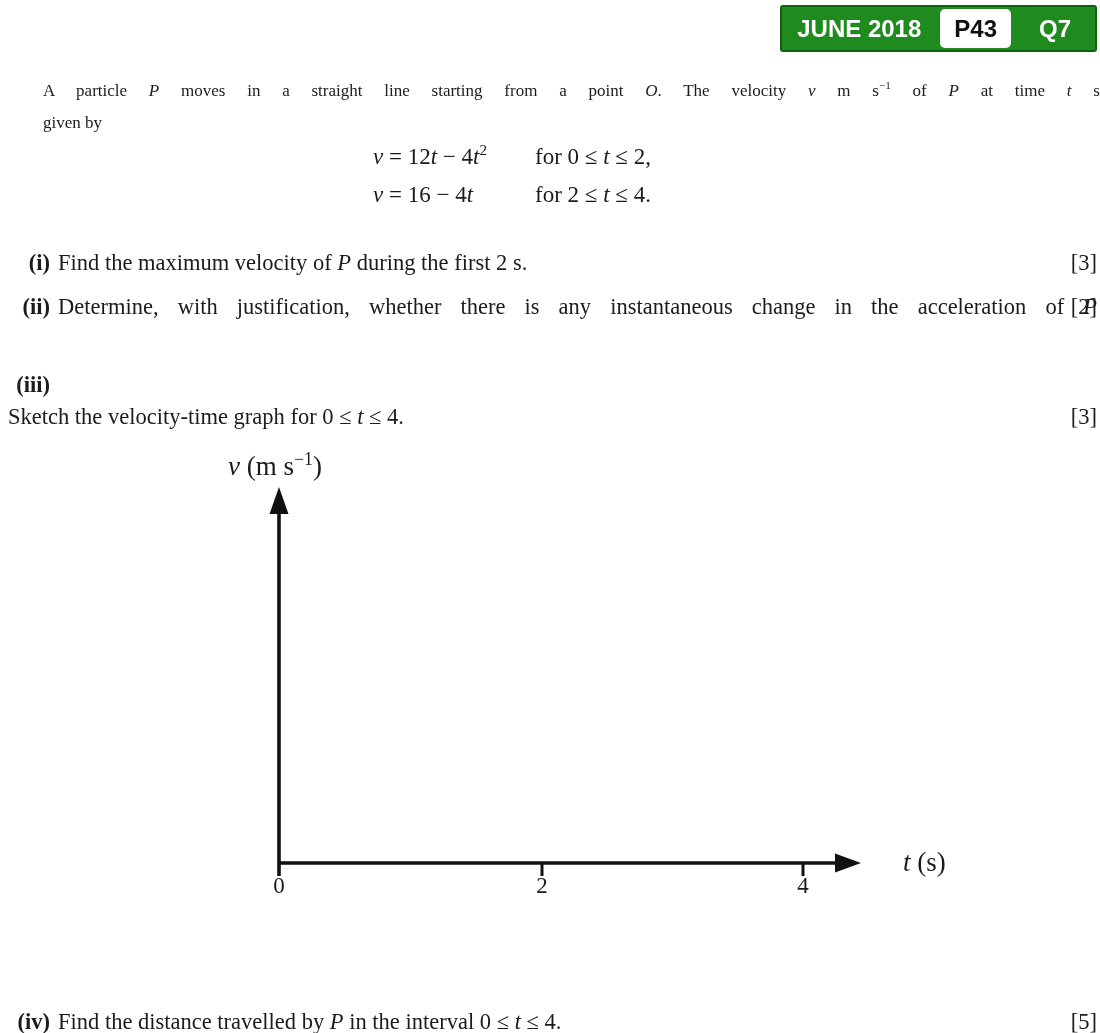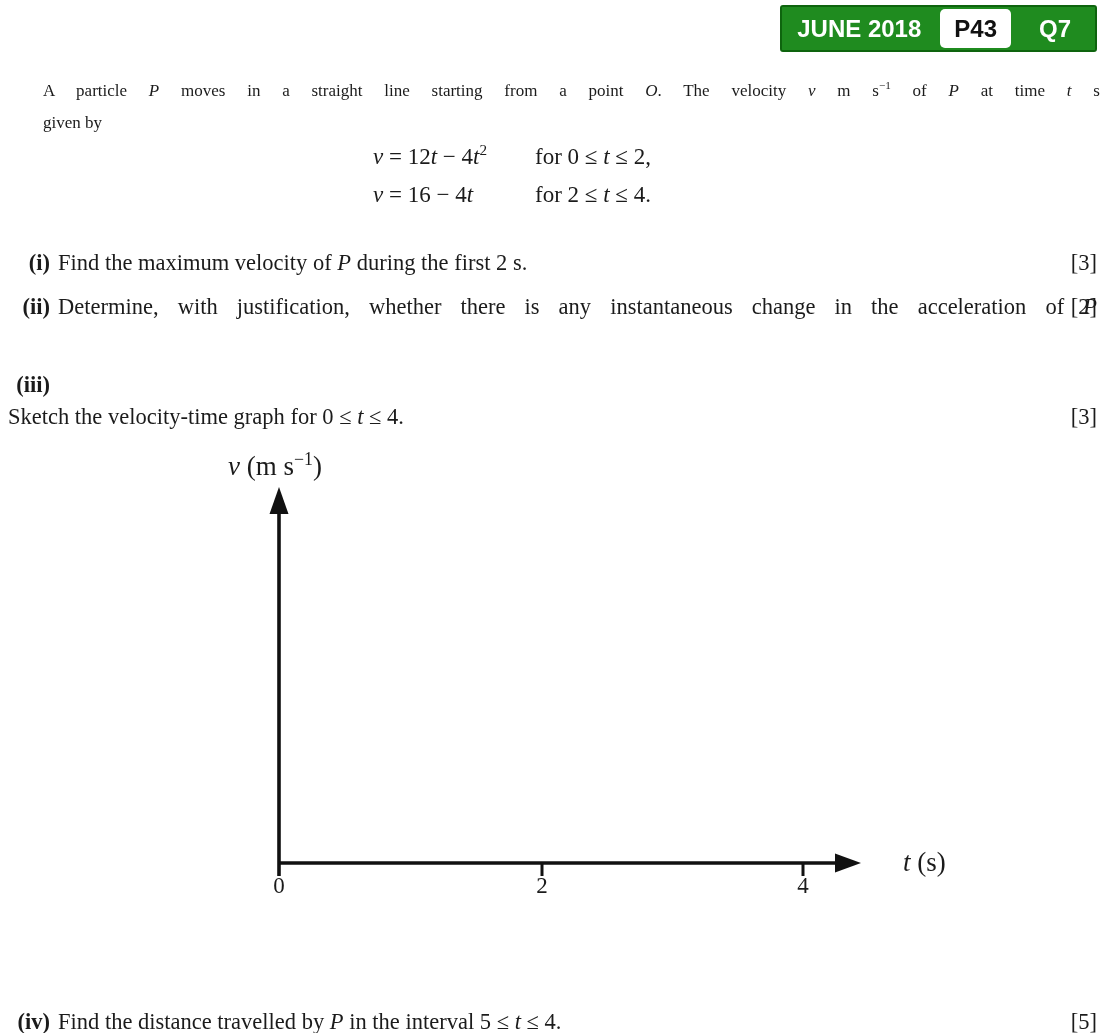--- a/index.html
+++ b/index.html
@@ -120,16 +120,16 @@
 
 <div class="axis-label y-axis-label"><span class="it">v</span><span> (m s</span><sup>−1</sup><span>)</span></div>
 <div class="axis-label x-axis-label"><span class="it">t</span><span> (s)</span></div>
 <div class="tick-num tick-0">0</div>
 <div class="tick-num tick-2">2</div>
 <div class="tick-num tick-4">4</div>
 
 <div class="q q-iv">
   <span class="q-label">(iv)</span>
   <div class="q-body">
-    <div class="line"><span>Find the distance travelled by </span><span class="it">P</span><span> in the interval 5 ≤ </span><span class="it">t</span><span> ≤ 4.</span></div>
+    <div class="line"><span>Find the distance travelled by </span><span class="it">P</span><span> in the interval 0 ≤ </span><span class="it">t</span><span> ≤ 4.</span></div>
   </div>
   <span class="q-marks">[5]</span>
 </div>
 
 </body></html>

